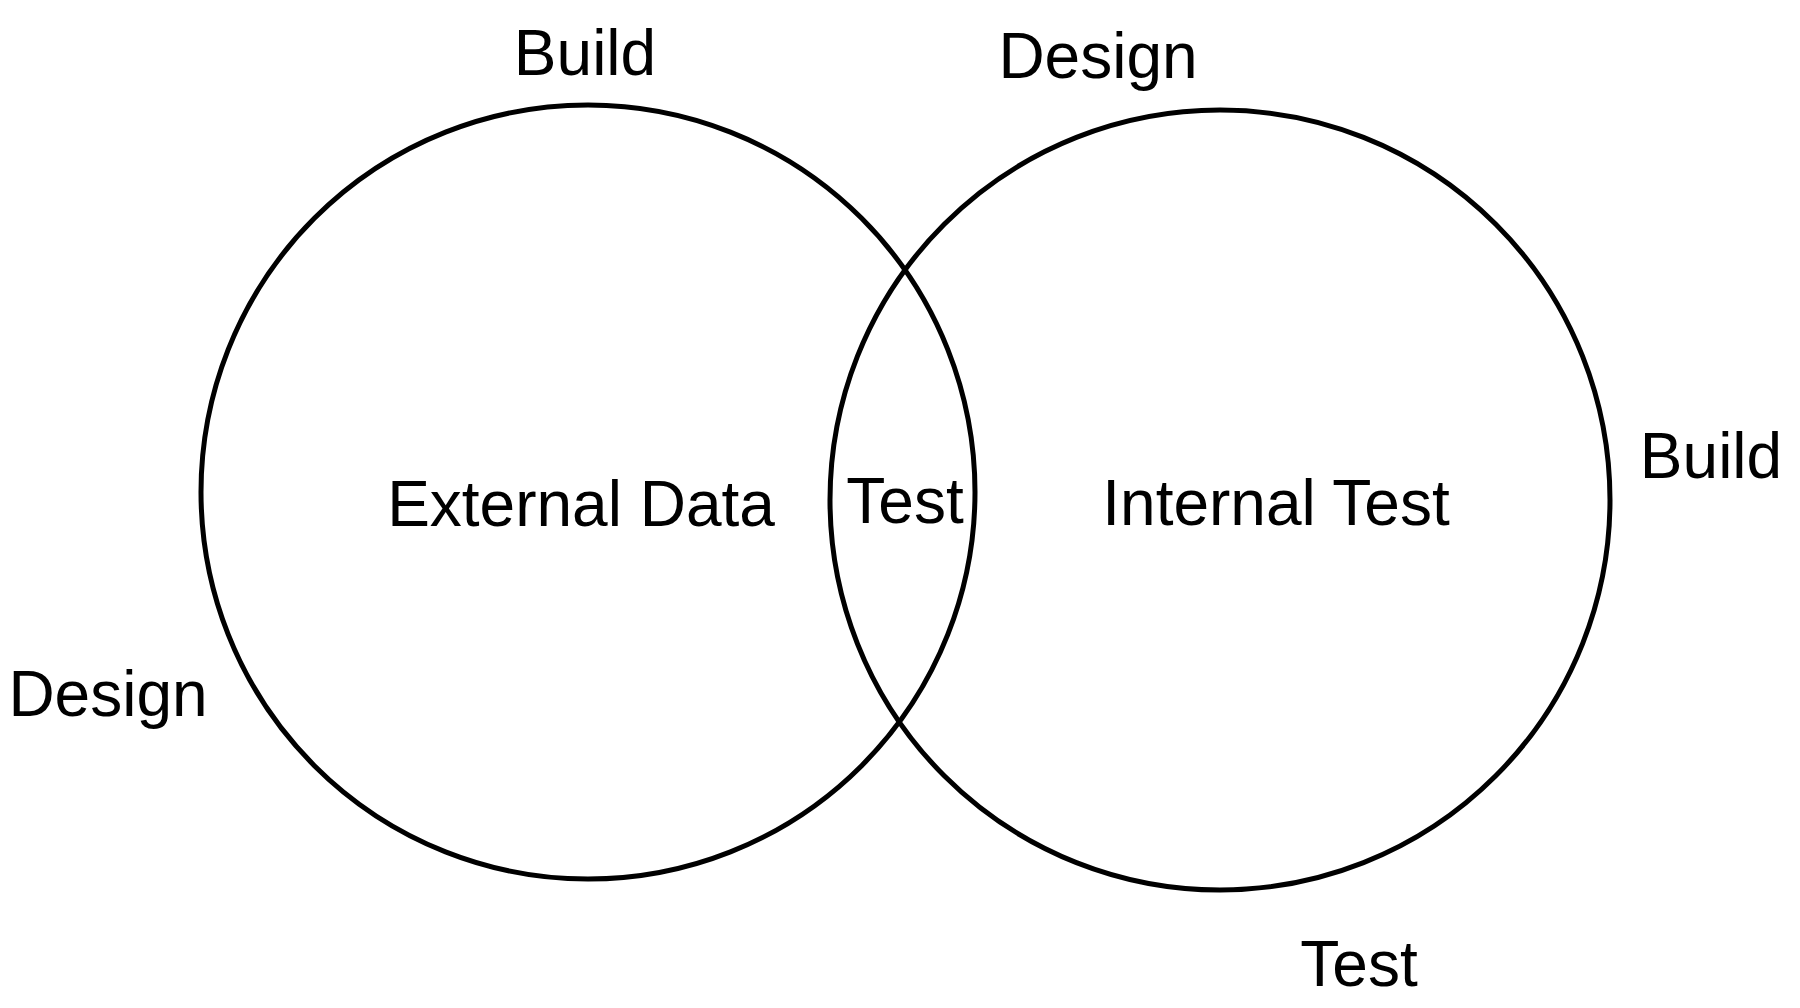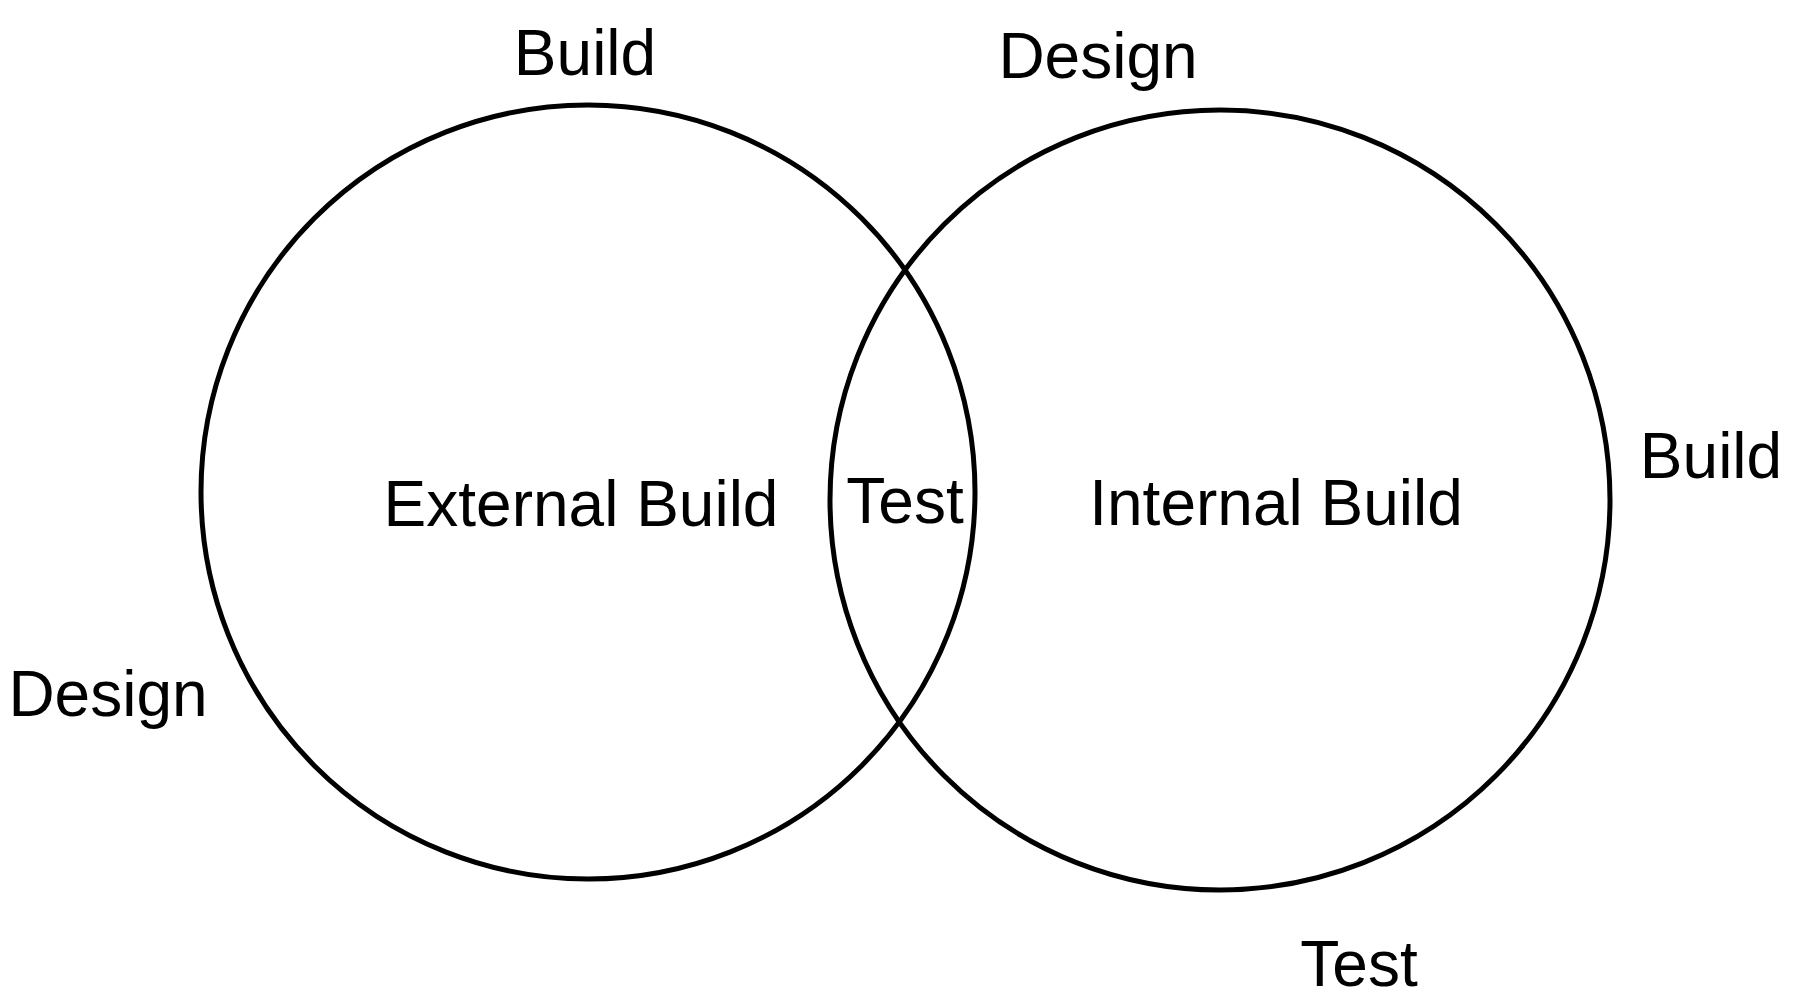--- a/index.html
+++ b/index.html
@@ -62,19 +62,19 @@
   <div class="venn-label lbl-build-top">Build</div>
 
   <div class="venn-label lbl-design-top">Design</div>
 
   <div class="venn-label lbl-design-bottom">Design</div>
 
   <div class="venn-label lbl-build-right">Build</div>
 
   <div class="venn-label lbl-test-bottom">Test</div>
 
-  <div class="venn-label lbl-external">External Build</div>
+  <div class="venn-label lbl-external">External Data</div>
 
   <div class="venn-label lbl-test-center">Test</div>
 
-  <div class="venn-label lbl-internal">Internal Build</div>
+  <div class="venn-label lbl-internal">Internal Test</div>
 
 </div>
 
 </body></html>

